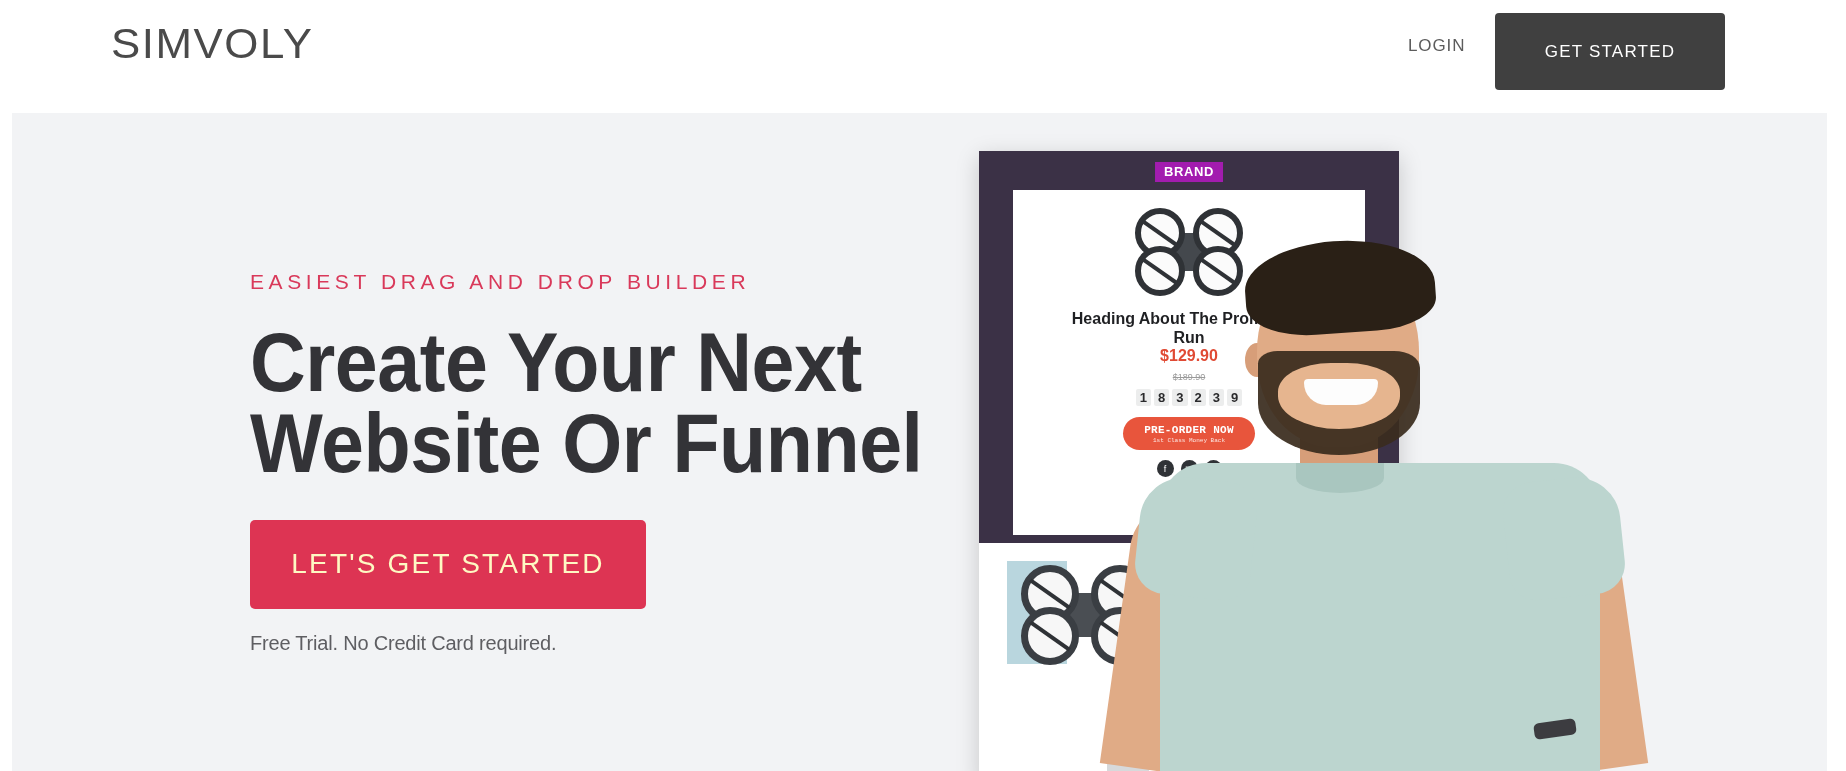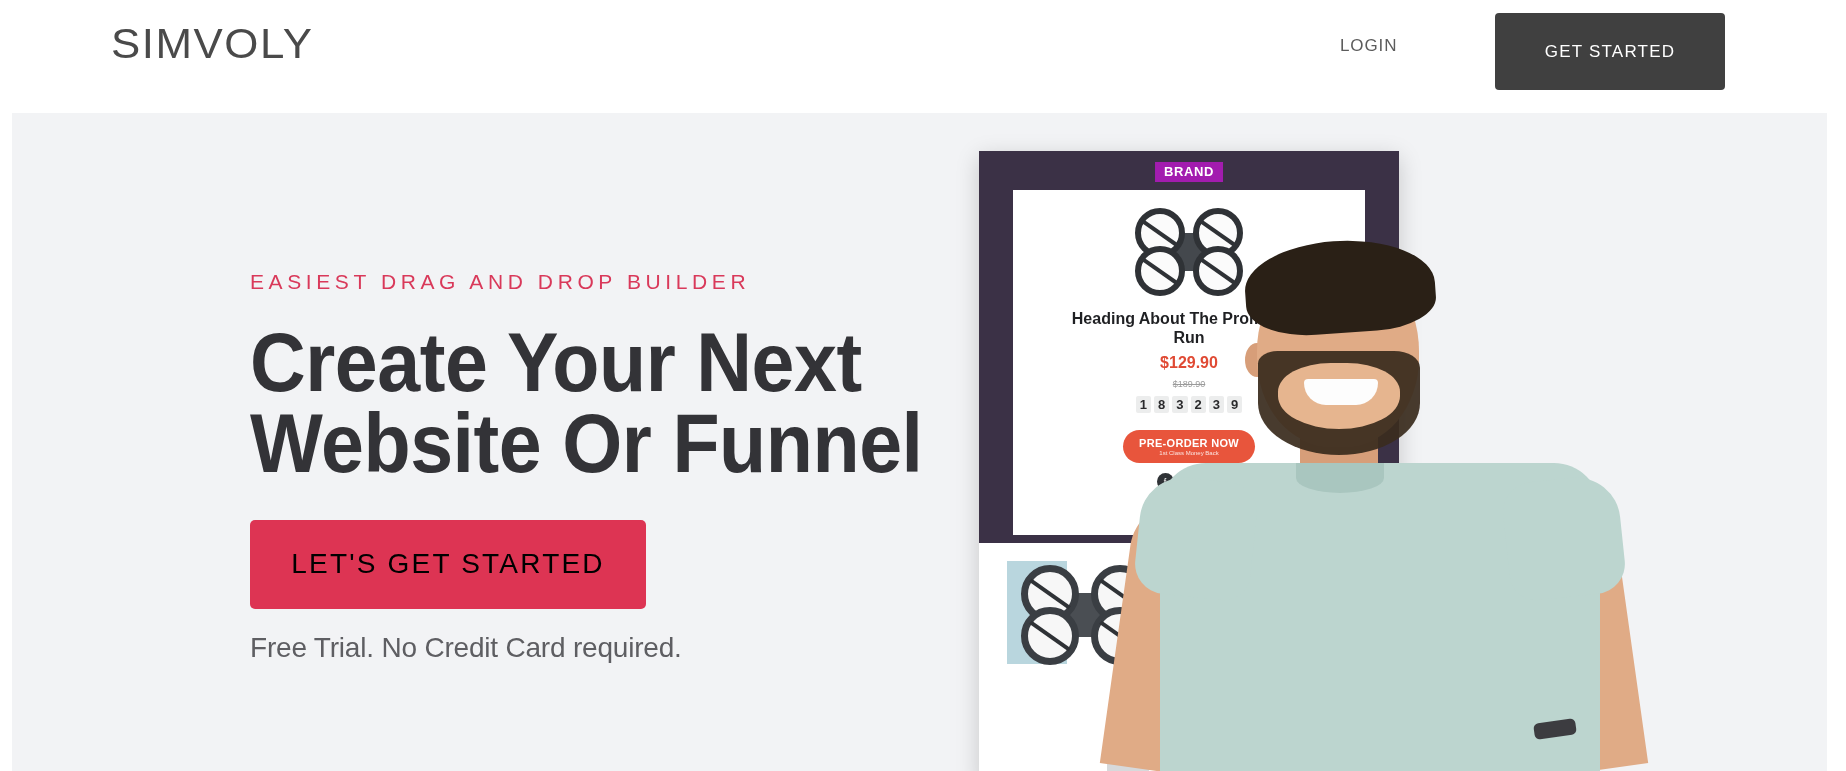--- a/index.html
+++ b/index.html
@@ -25,21 +25,21 @@
   }
   .nav {
     position:absolute; left:608px; top:36px;
     display:flex; align-items:center; gap:43px;
   }
   .nav-item {
     font-size:17px; font-weight:400; letter-spacing:0.9px;
     color:#5c5c5c; white-space:nowrap; cursor:pointer;
   }
   .login {
-    position:absolute; left:1340px; top:36px;
+    position:absolute; left:1408px; top:36px;
     font-size:17px; font-weight:400; letter-spacing:0.9px;
     color:#5c5c5c; cursor:pointer;
   }
   .get-started {
     position:absolute; left:1495px; top:13px;
     width:230px; height:77px;
     background:#404040; border:none; border-radius:4px;
     color:#ffffff; font-size:17px; font-weight:400; letter-spacing:1.2px;
     font-family:"Liberation Sans", sans-serif;
     cursor:pointer;
@@ -90,28 +90,28 @@
     transform:rotate(-45deg);
   }
   .feature-label {
     font-size:28px; font-weight:700; color:#2e2e32;
     letter-spacing:-0.2px; white-space:nowrap;
   }
   .cta {
     margin-top:35px;
     width:396px; height:89px;
     background:#dd3453; border:none; border-radius:5px;
-    color:#000000; font-size:28px; letter-spacing:2.2px;
+    color:#fef9c3; font-size:28px; letter-spacing:2.2px;
     font-family:"Liberation Sans", sans-serif;
     cursor:pointer;
     display:flex; align-items:center; justify-content:center;
   }
   .fineprint {
     margin-top:23px;
-    font-size:28px; color:#5e5e62; font-weight:400;
+    font-size:20px; color:#5e5e62; font-weight:400;
     letter-spacing:-0.2px; white-space:nowrap;
   }
 
   
   .mockup-wrap {
     position:absolute; left:955px; top:38px;
     width:430px; height:640px;
   }
   .mockup-frame {
     position:absolute; left:12px; top:0;
@@ -151,37 +151,37 @@
     position:absolute; left:50%; top:50%;
     transform:translate(-50%,-50%);
     width:40px; height:38px; background:#44484d; border-radius:5px;
   }
   .mock-heading {
     margin-top:13px; font-size:16px; font-weight:700;
     color:#1f2023; text-align:center; line-height:1.2;
     width:250px;
   }
   .mock-price {
-    margin-top:7px; font-size:16px; font-weight:700; color:#e04a34;
+    font-size:16px; font-weight:700; color:#e04a34;
   }
   .mock-oldprice {
     font-size:9px; color:#9a9a9a; text-decoration:line-through; margin-top:7px;
   }
   .countdown { margin-top:7px; display:flex; gap:3px; }
   .countdown span {
     background:#eceded; color:#2a2a2c;
     font-size:13px; font-weight:700;
     padding:1px 4px; border-radius:2px;
   }
   .preorder {
-    margin-top:17px; width:132px; height:33px;
+    margin-top:11px; width:132px; height:33px;
     background:#e8553c; border:none; border-radius:17px;
     color:#fff; display:flex; flex-direction:column;
     align-items:center; justify-content:center;
-    font-family:Liberation Sans, sans-serif; cursor:pointer;
+    font-family:Liberation Mono, monospace; cursor:pointer;
   }
   .preorder b { font-size:11px; font-weight:700; letter-spacing:0.3px; }
   .preorder i { font-size:6px; font-style:normal; opacity:0.85; margin-top:1px; }
   .socials { margin-top:10px; display:flex; gap:7px; }
   .socials i {
     width:17px; height:17px; border-radius:50%;
     background:#2f3236; color:#fff;
     font-size:9px; font-style:normal;
     display:flex; align-items:center; justify-content:center;
   }

